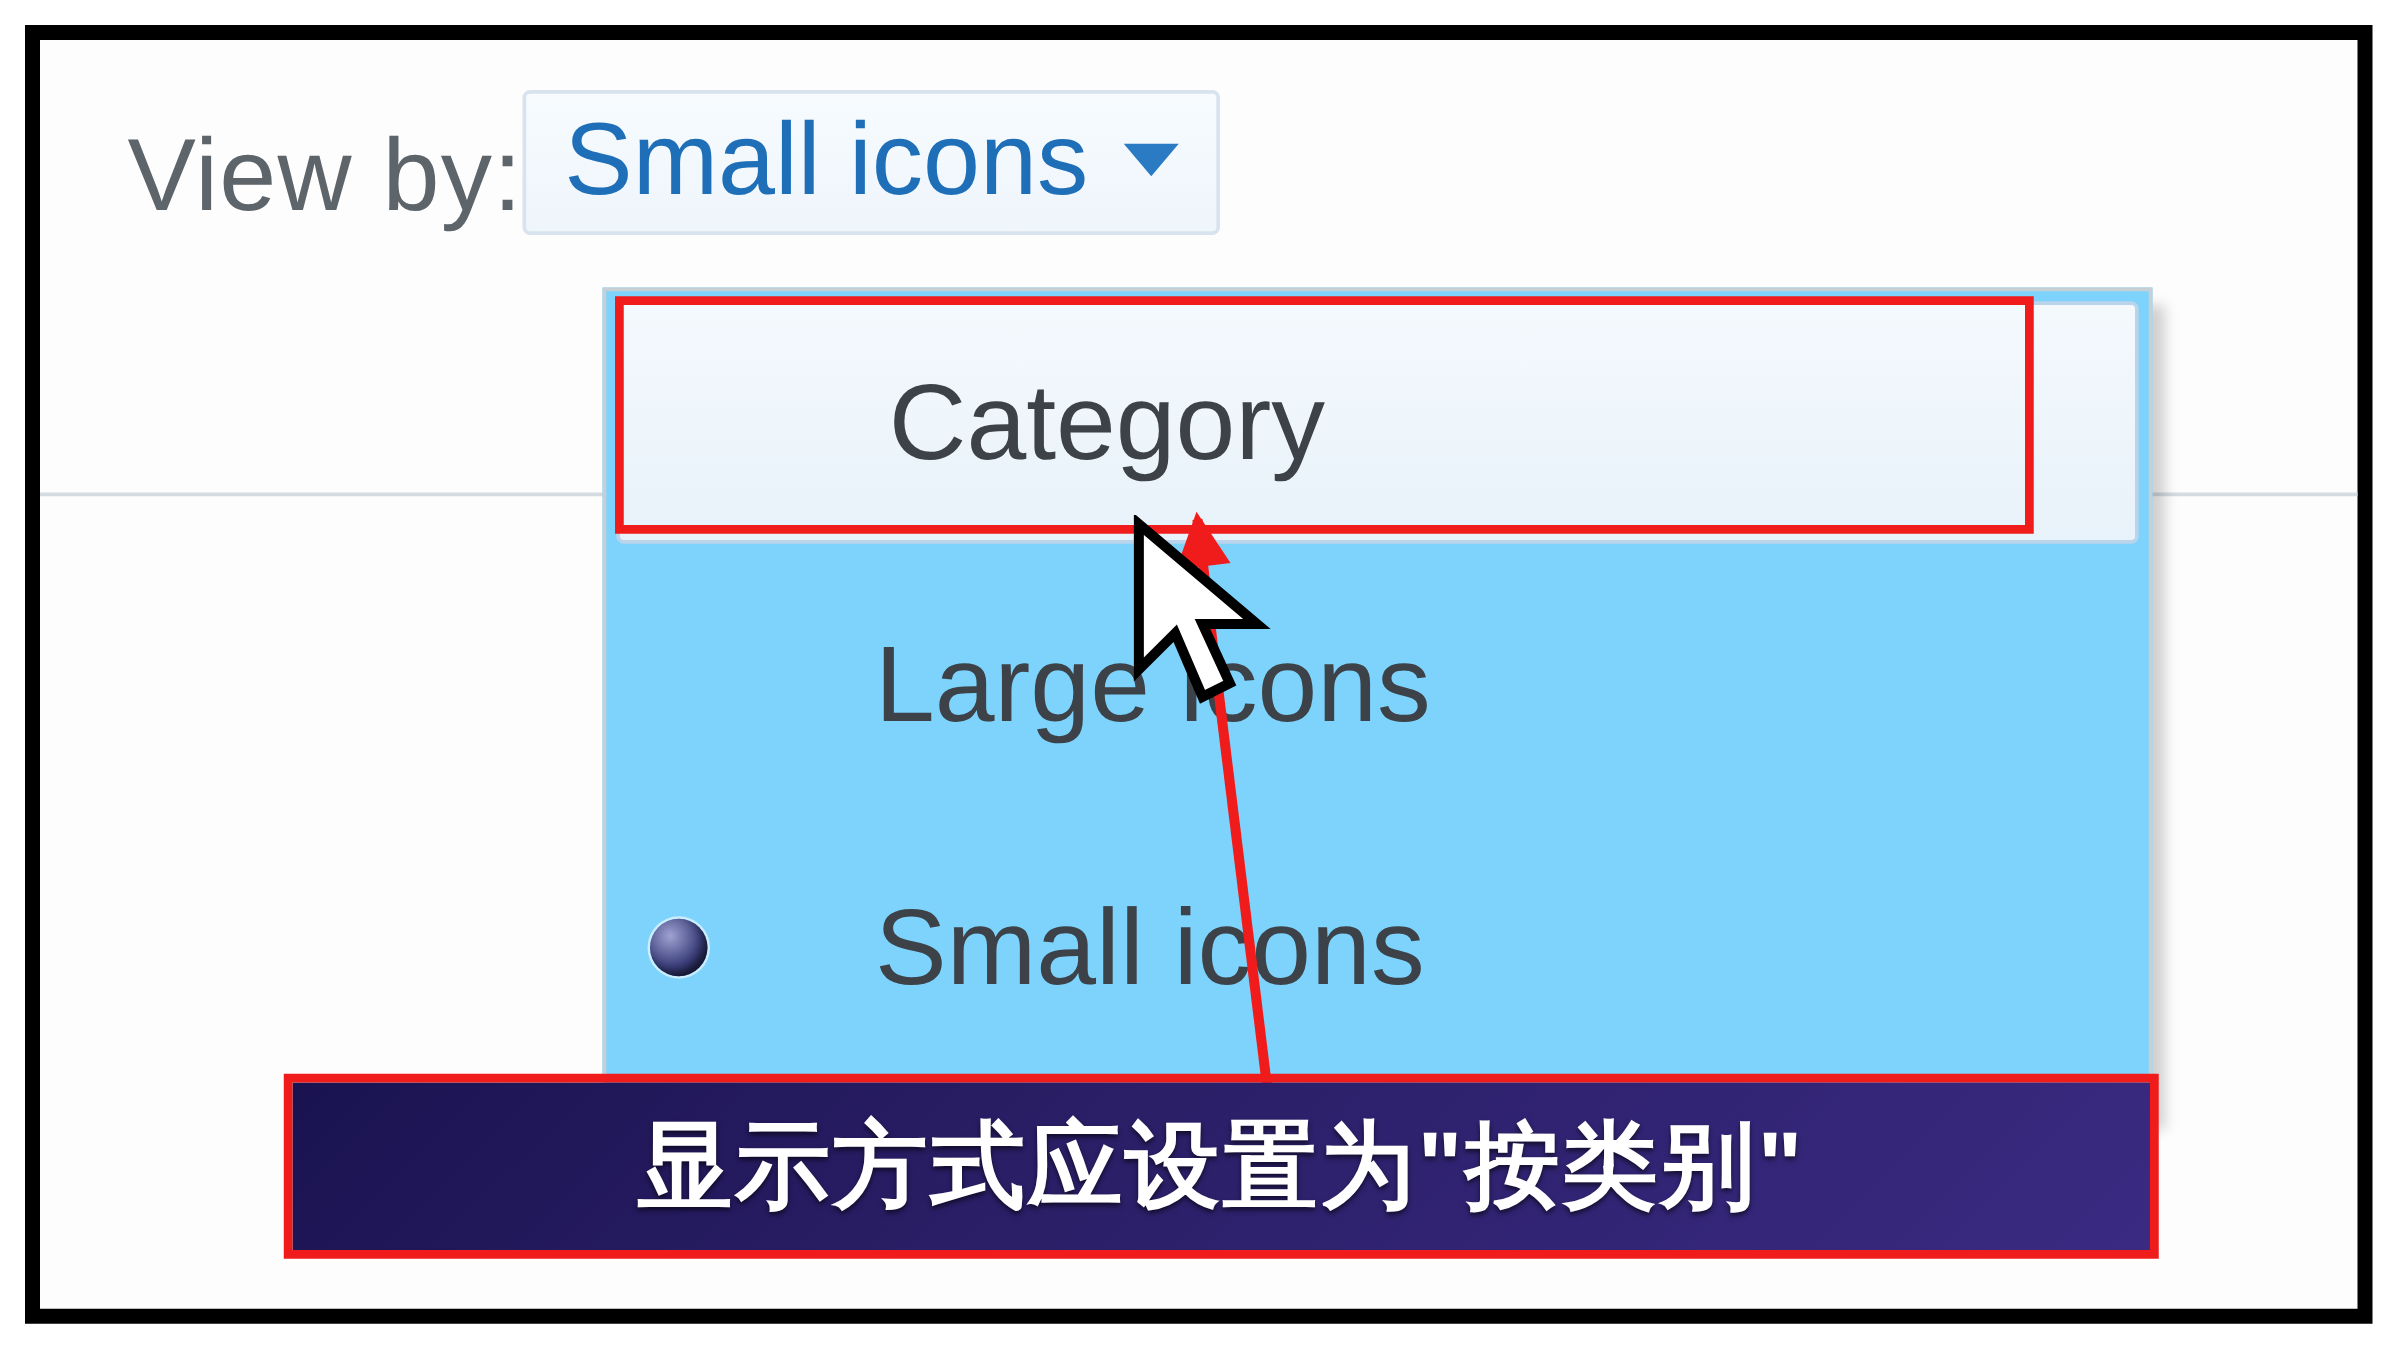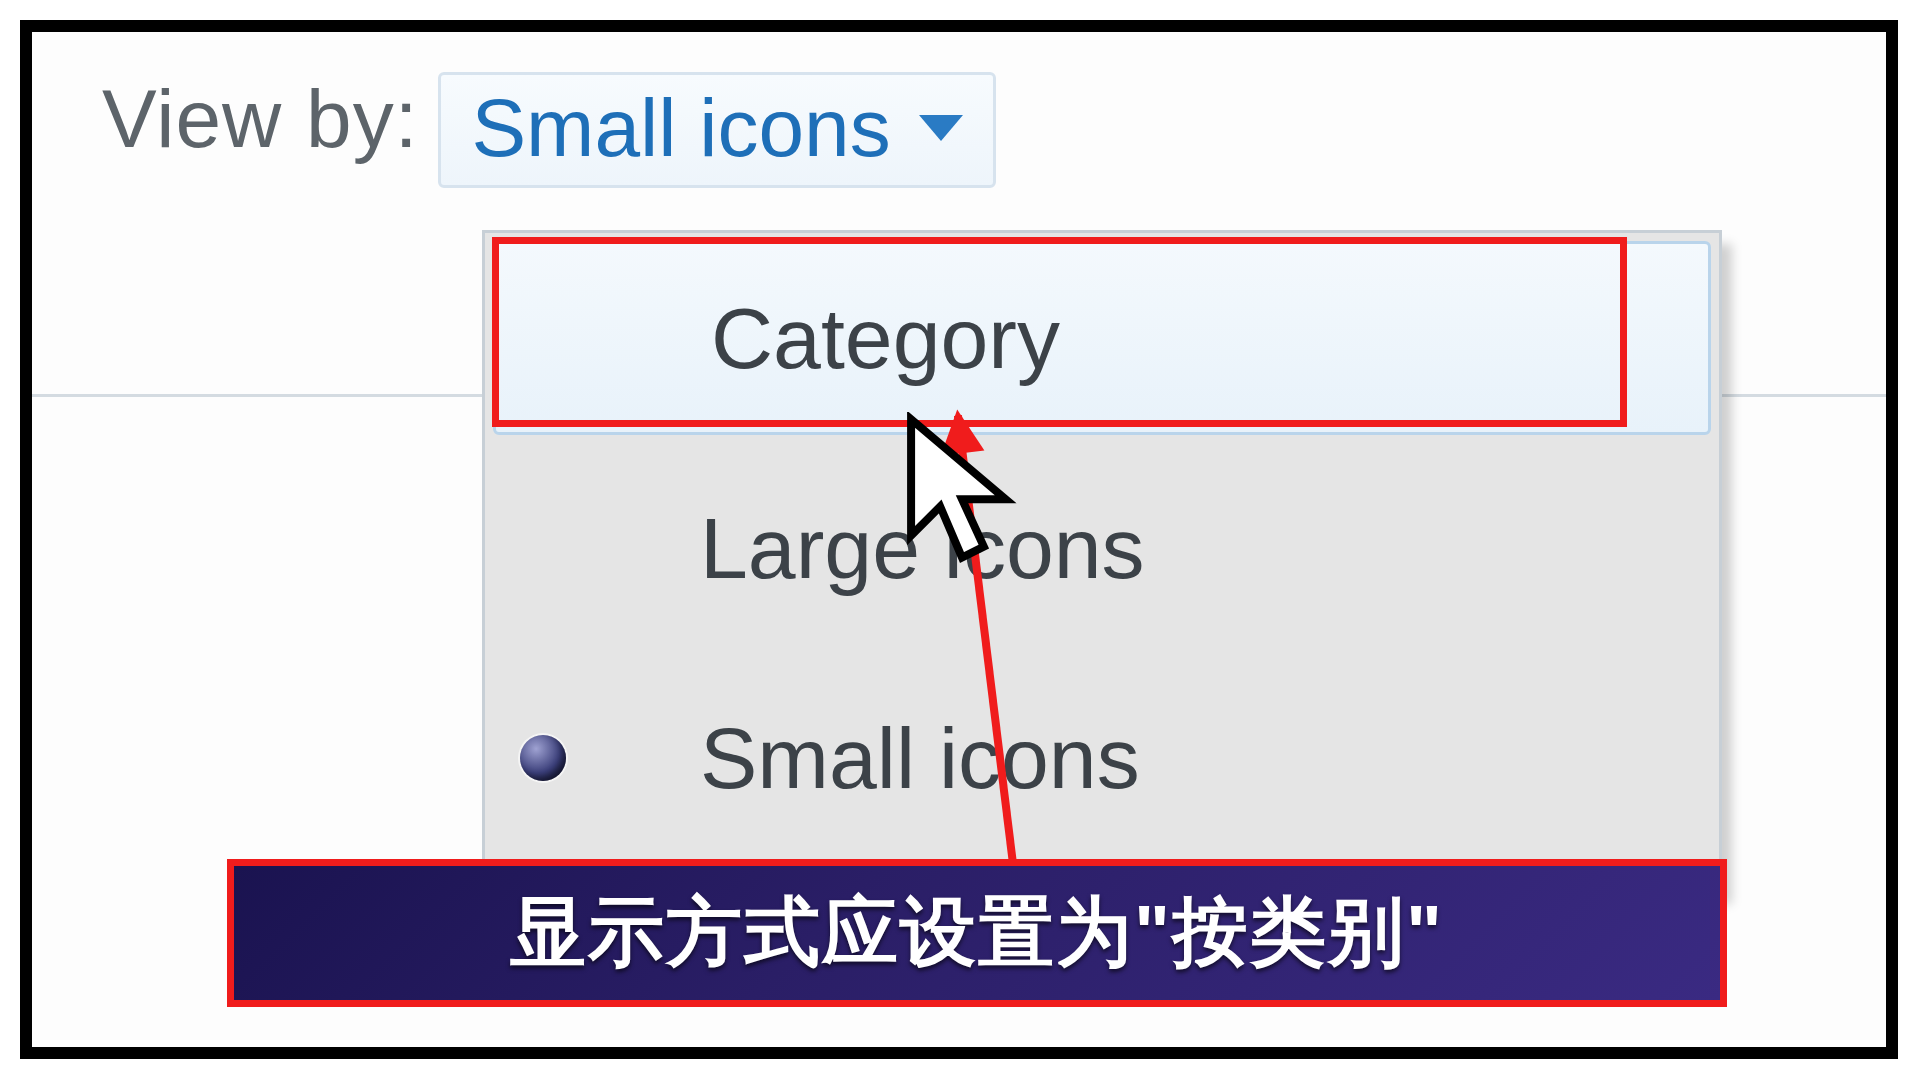--- a/index.html
+++ b/index.html
@@ -24,22 +24,21 @@
     position: relative;
     width: 100%;
     height: 100%;
     filter: blur(0.6px);
   }
   .viewby-row {
     position: absolute;
     top: 40px;
     left: 70px;
     display: flex;
-    align-items: flex-start;
-    gap: 20px;
+    align-items: flex-end;
   }
   .viewby-label {
     font-size: 82px;
     color: #5d646a;
     letter-spacing: 1px;
   }
   .viewby-dropdown {
     display: flex;
     align-items: center;
     gap: 28px;
@@ -64,21 +63,21 @@
     top: 362px;
     height: 0;
     border-top: 3px solid #d4dbe1;
   }
   .menu-panel {
     position: absolute;
     top: 198px;
     left: 450px;
     width: 1240px;
     height: 660px;
-    background: #e5e5e5;
+    background: #7dd3fc;
     border: 3px solid #c7cfd6;
     box-shadow: 10px 14px 10px rgba(0,0,0,0.18);
   }
   .menu-item {
     display: flex;
     align-items: center;
     height: 210px;
     padding-left: 35px;
     position: relative;
   }

